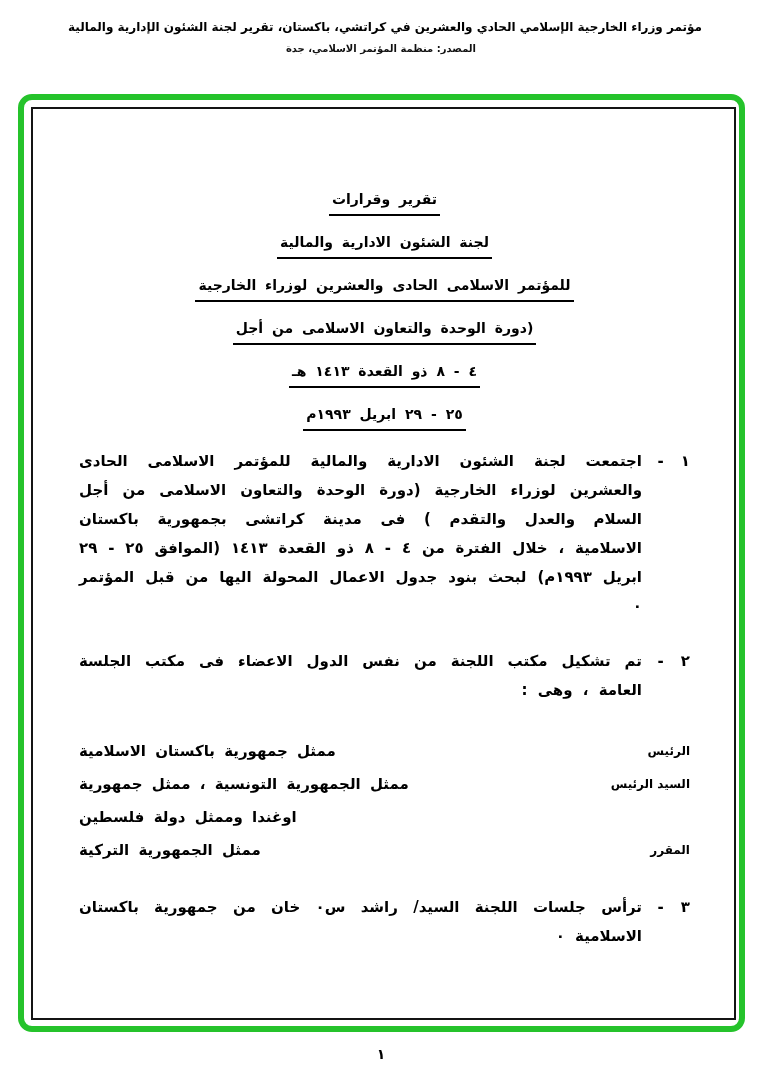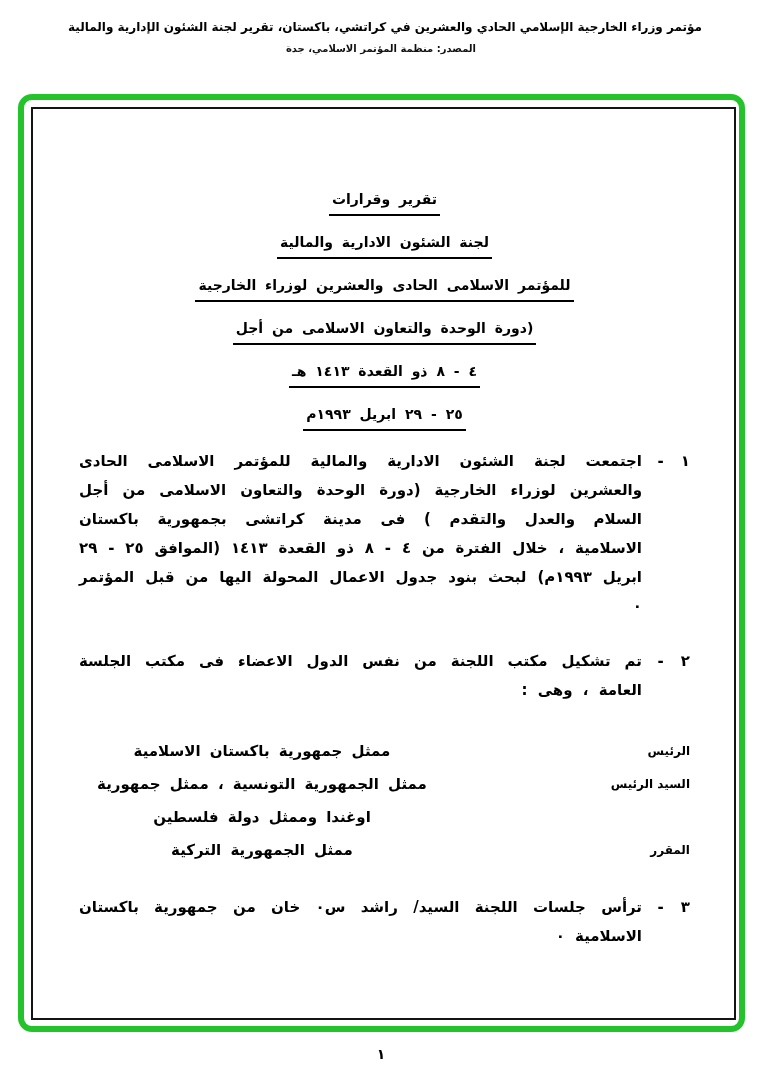--- a/index.html
+++ b/index.html
@@ -111,21 +111,21 @@
     line-height: 33px;
     white-space: nowrap;
   }
   .officer-desc {
     flex: 0 0 366px;
     margin-right: 150px;
     font-size: 15px;
     line-height: 33px;
     letter-spacing: 0.3px;
     word-spacing: 4px;
-    text-align: center;
+    text-align: left;
   }
 
   .page-number {
     position: absolute;
     top: 1046px;
     left: 0;
     width: 100%;
     text-align: center;
     font-size: 14px;
     font-weight: 700;

